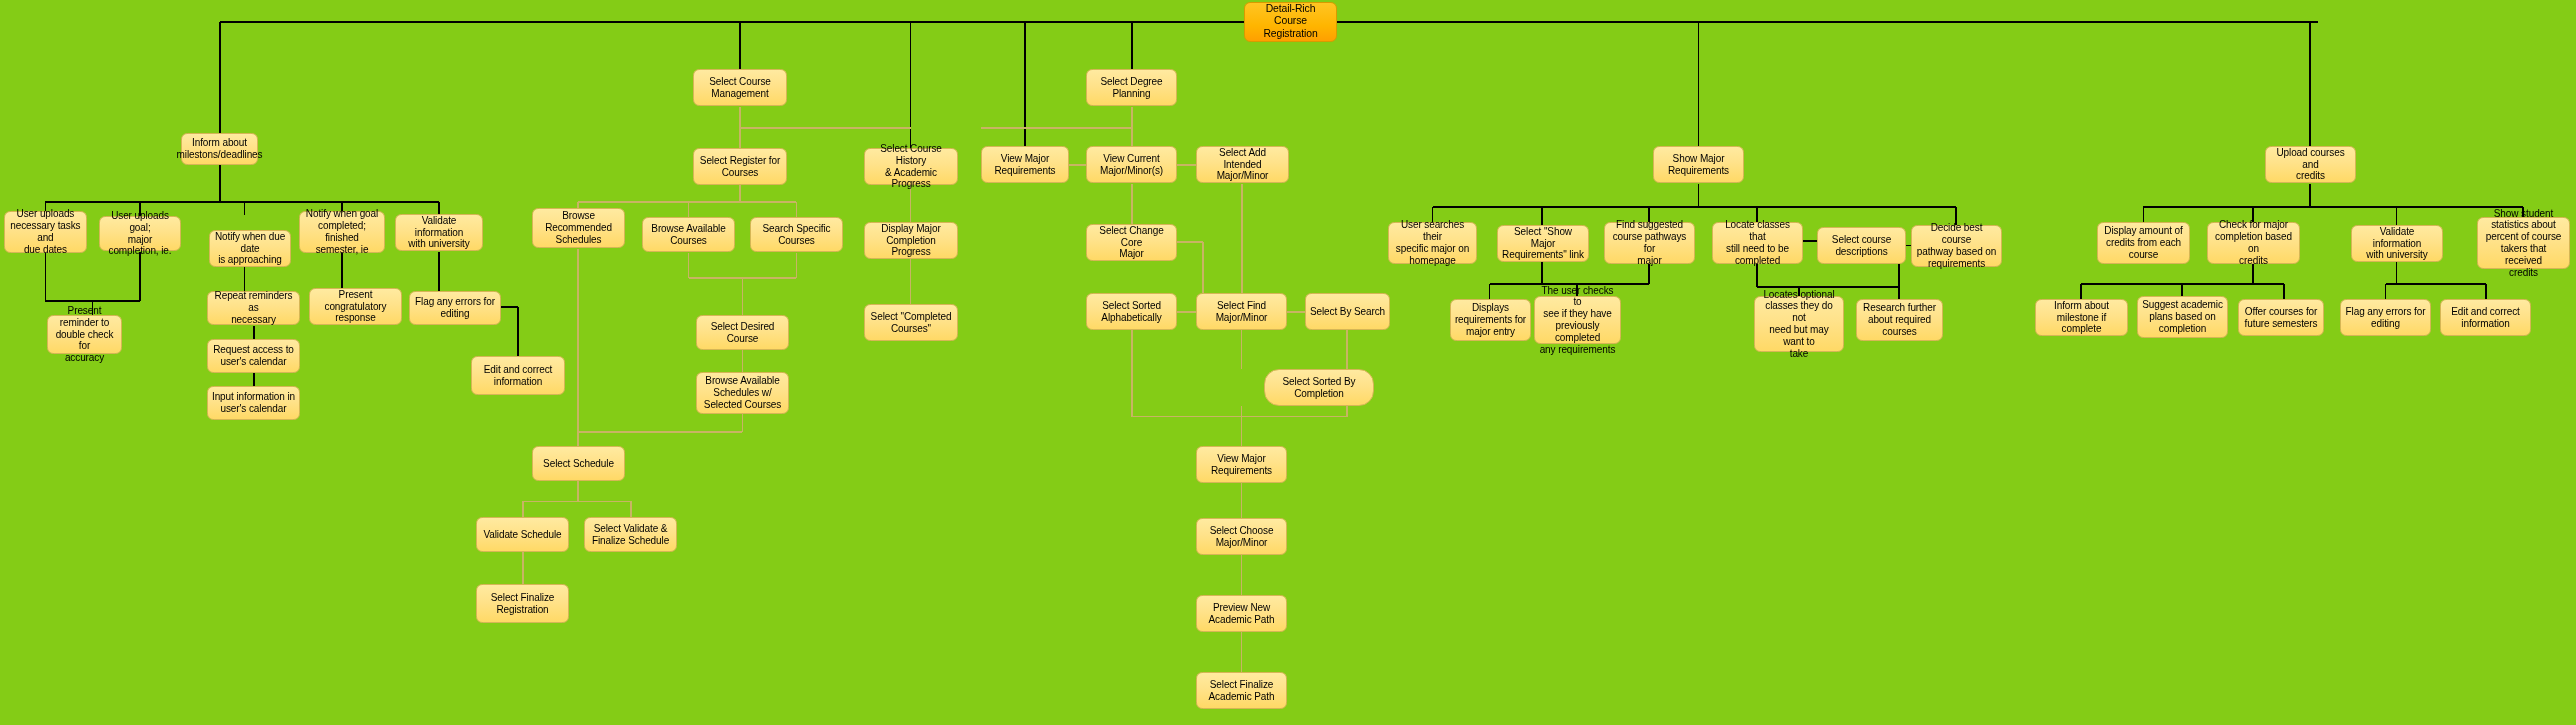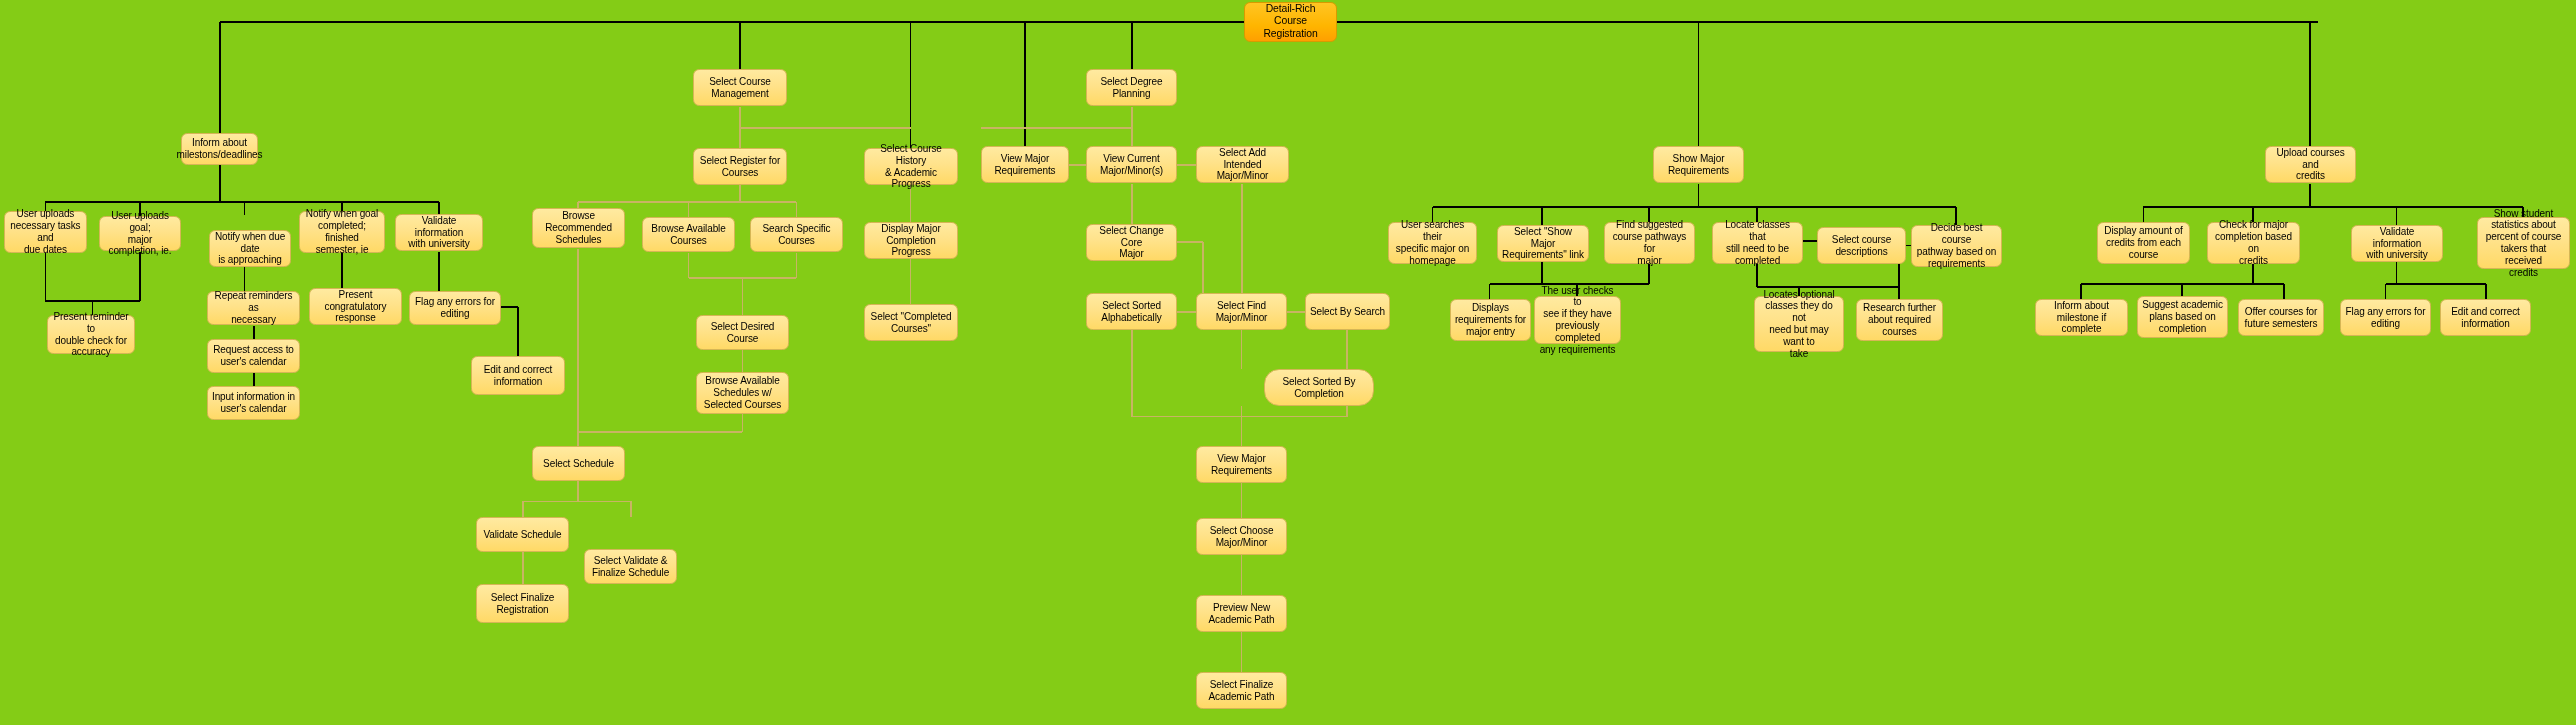--- a/index.html
+++ b/index.html
@@ -182,21 +182,21 @@
 due dates</div>
       <div class="node" style="left: 99px; top: 216px; width: 82px; height: 35px;">User uploads goal;
 major completion, ie.</div>
       <div class="node" style="left: 200px; top: 230px; width: 82px; height: 37px; margin-left: 9px;">Notify when due date
 is approaching</div>
       <div class="node" style="left: 299px; top: 211px; width: 86px; height: 42px;">Notify when goal
 completed; finished
 semester, ie</div>
       <div class="node" style="left: 395px; top: 214px; width: 88px; height: 37px;">Validate information
 with university</div>
-      <div class="node" style="left: 47px; top: 315px; width: 88px; height: 39px;">Present reminder to
+      <div class="node" style="left: 47px; top: 315px; width: 75px; height: 39px;">Present reminder to
 double check for
 accuracy</div>
       <div class="node" style="left: 207px; top: 291px; width: 93px; height: 34px;">Repeat reminders as
 necessary</div>
       <div class="node" style="left: 309px; top: 288px; width: 93px; height: 37px;">Present
 congratulatory
 response</div>
       <div class="node" style="left: 409px; top: 291px; width: 92px; height: 34px;">Flag any errors for
 editing</div>
       <div class="node" style="left: 207px; top: 339px; width: 93px; height: 34px;">Request access to
@@ -216,21 +216,21 @@
 Courses</div>
       <div class="node" style="left: 750px; top: 217px; width: 93px; height: 35px;">Search Specific
 Courses</div>
       <div class="node" style="left: 696px; top: 315px; width: 93px; height: 35px;">Select Desired
 Course</div>
       <div class="node" style="left: 696px; top: 372px; width: 93px; height: 42px;">Browse Available
 Schedules w/
 Selected Courses</div>
       <div class="node" style="left: 532px; top: 446px; width: 93px; height: 35px;">Select Schedule</div>
       <div class="node" style="left: 476px; top: 517px; width: 93px; height: 35px;">Validate Schedule</div>
-      <div class="node" style="left: 584px; top: 517px; width: 93px; height: 35px; margin-top: 32px;">Select Validate &amp;
+      <div class="node" style="left: 584px; top: 517px; width: 93px; height: 35px;">Select Validate &amp;
 Finalize Schedule</div>
       <div class="node" style="left: 476px; top: 584px; width: 93px; height: 39px;">Select Finalize
 Registration</div>
       <div class="node" style="left: 864px; top: 148px; width: 94px; height: 37px;">Select Course History
 &amp; Academic Progress</div>
       <div class="node" style="left: 864px; top: 222px; width: 94px; height: 37px;">Display Major
 Completion Progress</div>
       <div class="node" style="left: 864px; top: 304px; width: 94px; height: 37px;">Select "Completed
 Courses"</div>
       <div class="node" style="left: 981px; top: 146px; width: 88px; height: 37px;">View Major

